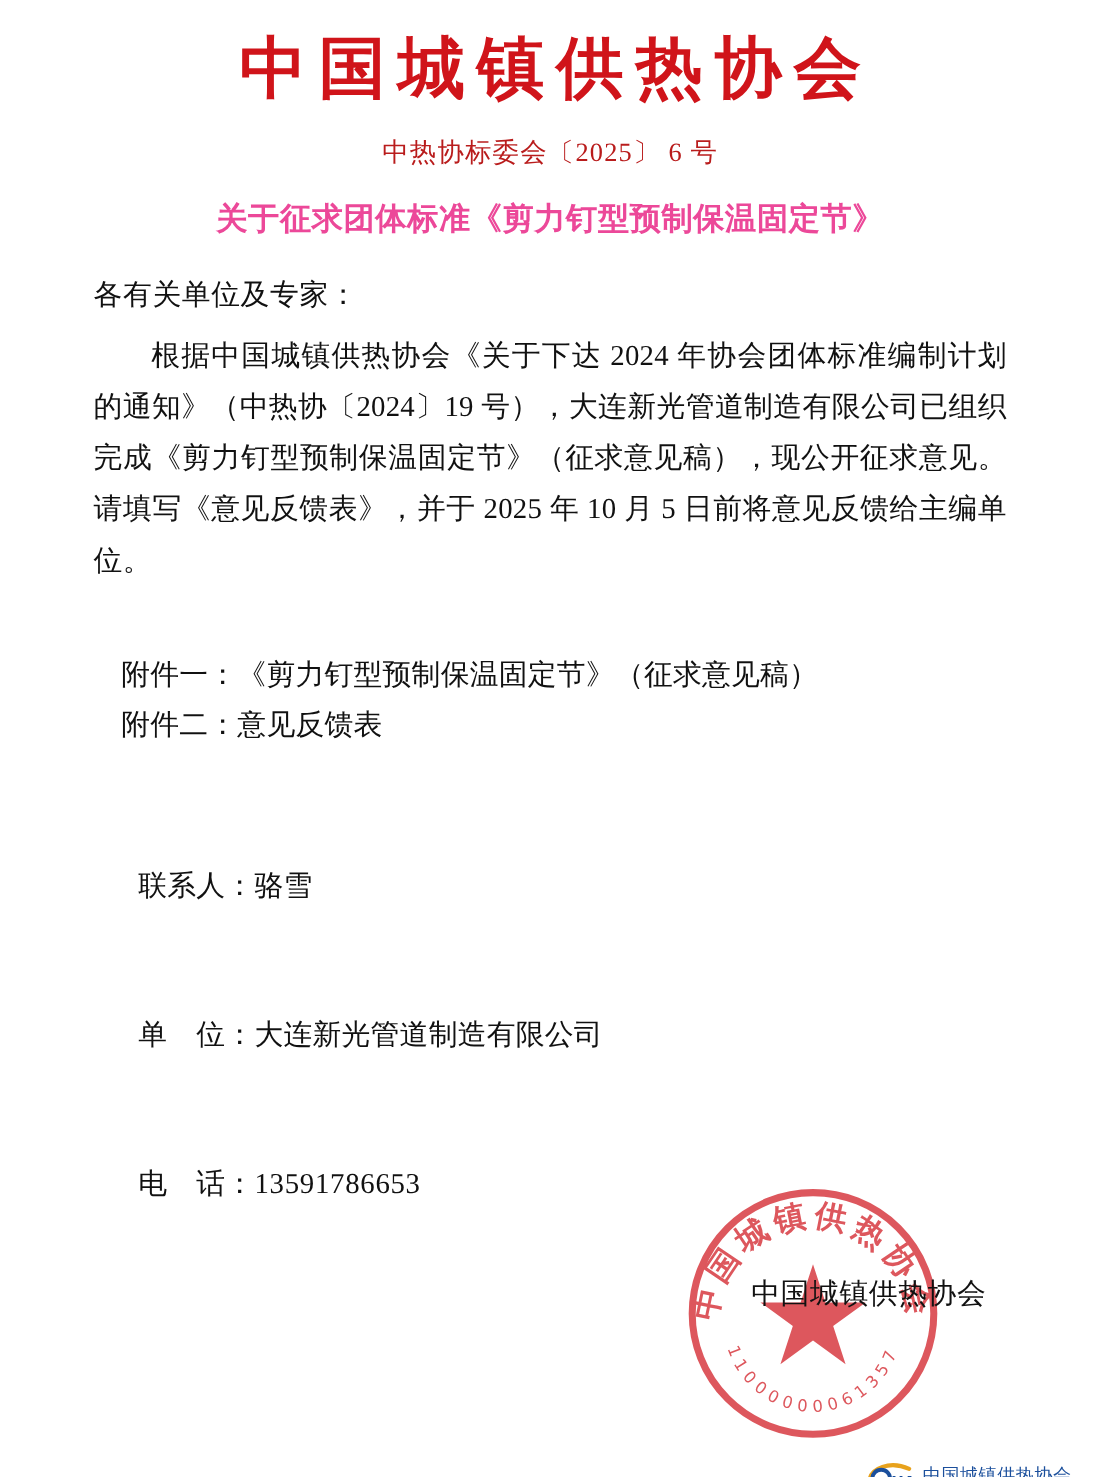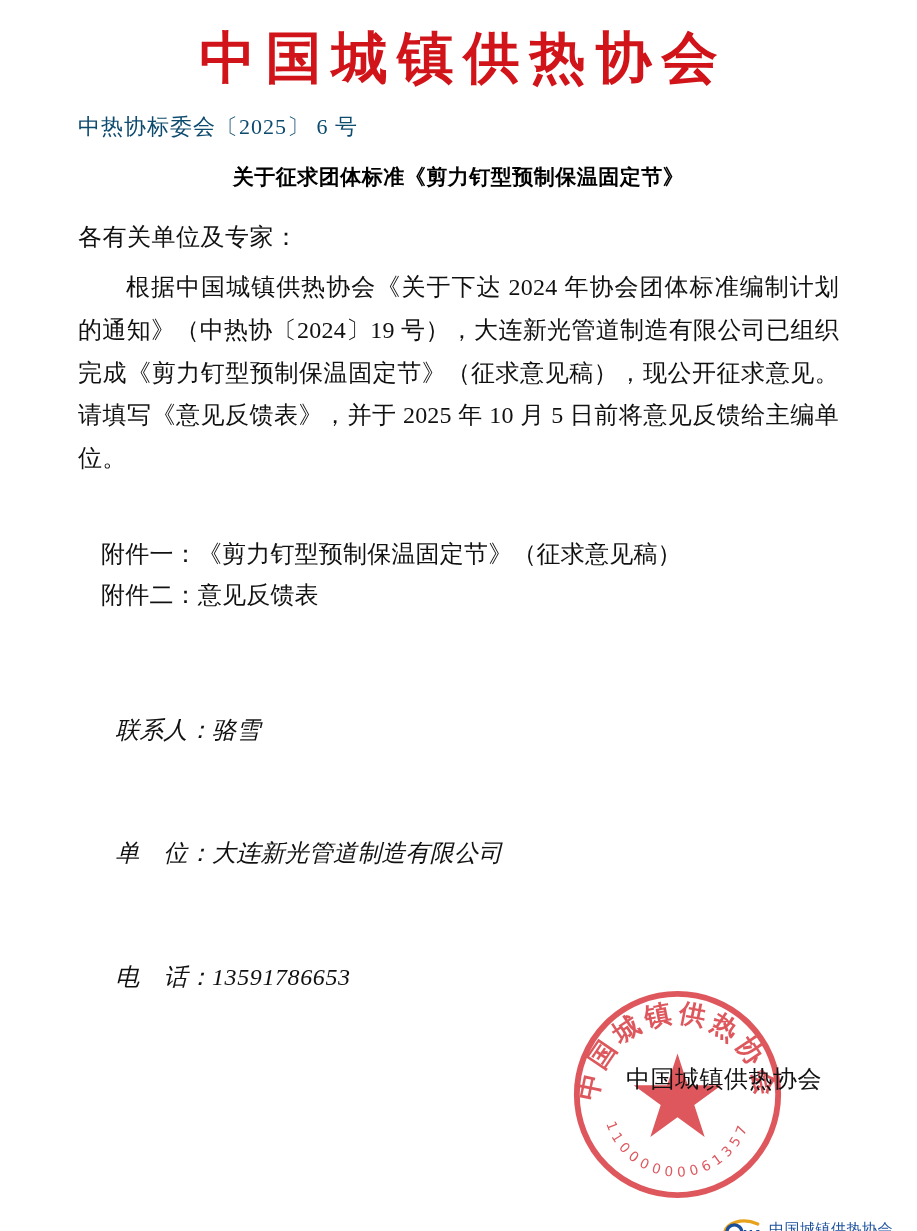--- a/index.html
+++ b/index.html
@@ -33,34 +33,34 @@
     font-weight: bold;
     font-size: 56px;
     letter-spacing: 10px;
     line-height: 1.25;
     white-space: nowrap;
     text-indent: 10px;
   }
 
   .doc-number {
     margin-top: 20px;
-    text-align: left;
+    text-align: center;
     font-size: 22px;
     letter-spacing: 1px;
-    color: #0c4a6e;
+    color: #b91c1c;
   }
 
   .doc-title {
     margin-top: 16px;
     text-align: center;
-    font-size: 21px;
+    font-size: 26px;
     font-weight: bold;
     line-height: 1.9;
     letter-spacing: 0.5px;
-    color: #000000;
+    color: #ec4899;
   }
   .doc-title .line2 {
     display: block;
     margin-top: 10px;
   }
 
   
   .salutation {
     margin-top: 20px;
     font-size: 24px;
@@ -86,21 +86,20 @@
   }
 
   .contacts {
     margin-top: 52px;
     font-size: 24px;
     line-height: 1.72;
     letter-spacing: 0.2px;
   }
   .contacts .row {
     white-space: pre;
-    font-style: italic;
   }
   .contacts .label {
     display: inline-block;
   }
   .mono {
     font-family: "Liberation Serif", serif;
     letter-spacing: 0.6px;
   }
 
   

